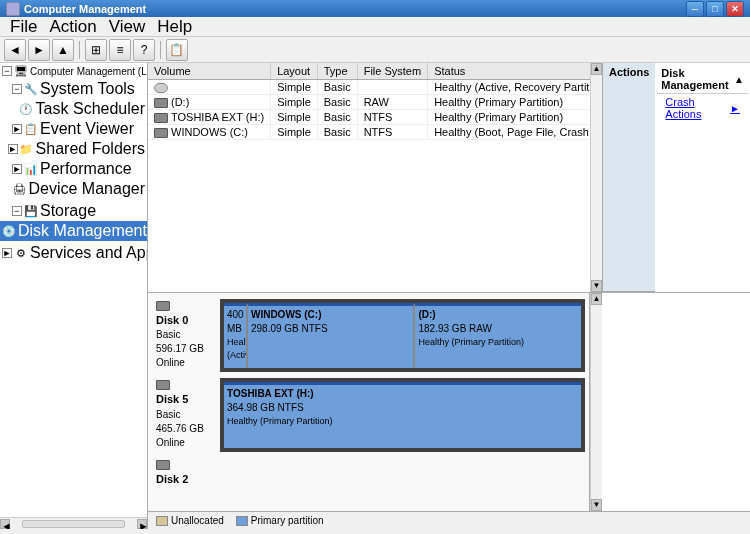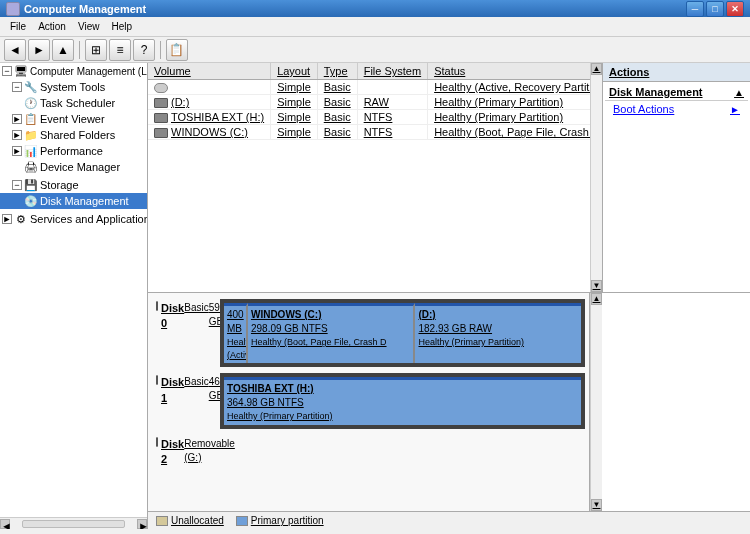--- a/index.html
+++ b/index.html
@@ -56,21 +56,21 @@
       background: #f0f0f0;
       border-bottom: 1px solid #ccc;
       height: 20px;
       display: flex;
       align-items: center;
       padding: 0 4px;
     }
     .menu-item {
       padding: 2px 6px;
       cursor: pointer;
-      font-size: 10px;
+      font-size: 17px;
     }
 
     
     .toolbar {
       background: #f0f0f0;
       border-bottom: 1px solid #ccc;
       height: 26px;
       display: flex;
       align-items: center;
       padding: 0 4px;
@@ -134,29 +134,28 @@
     }
     .tree-icon {
       width: 14px;
       height: 14px;
       margin-right: 2px;
       flex-shrink: 0;
       display: inline-flex;
       align-items: center;
       justify-content: center;
     }
-    .tree-label { font-size: 11px; }
+    .tree-label { font-size: 16px; }
 
     
     .right-side {
       flex: 1;
       display: flex;
       flex-direction: column;
       overflow: hidden;
-      text-decoration: underline;
     }
 
     
     .disk-list-section {
       flex: 0 0 auto;
       display: flex;
       border-bottom: 1px solid #aaa;
       height: 230px;
     }
     .disk-table-container {
@@ -188,21 +187,21 @@
       white-space: nowrap;
     }
 
     
     .actions-panel {
       width: 148px;
       min-width: 148px;
       border-left: 1px solid #aaa;
       background: white;
       display: flex;
-      flex-direction: column;
+      flex-direction: row;
     }
     .actions-header {
       background: #dce6f0;
       border-bottom: 1px solid #aaa;
       padding: 3px 6px;
       font-size: 11px;
       font-weight: bold;
     }
     .actions-body { padding: 2px; }
     .actions-section {
@@ -254,21 +253,21 @@
     .disk-row {
       display: flex;
       align-items: stretch;
       margin: 6px 4px;
       min-height: 55px;
     }
     .disk-info {
       width: 68px;
       min-width: 68px;
       display: flex;
-      flex-direction: row;
+      flex-direction: column;
       justify-content: flex-start;
       padding: 2px 4px;
       font-size: 10px;
       line-height: 1.4;
     }
     .disk-info .disk-name { font-weight: bold; font-size: 11px; }
 
     .disk-bar-container {
       flex: 1;
       display: flex;
@@ -512,21 +511,21 @@
 
       <div class="actions-panel">
         <div class="actions-header">Actions</div>
         <div class="actions-body">
           <div class="actions-section">
             <div class="actions-section-header">
               <span>Disk Management</span>
               <span class="actions-arrow">▲</span>
             </div>
             <div class="actions-link">
-              <span>Boot Actions</span>
+              <span>Crash Actions</span>
               <span style="margin-left:auto;font-size:10px">►</span>
             </div>
           </div>
         </div>
       </div>
     </div>
 
     <div class="disk-map-section">
       <div class="disk-map-container" id="disk-map-container">
       <div class="disk-row">
@@ -538,50 +537,48 @@
               <div>Online</div>
             </div>
             <div class="disk-bar-container">
               <div class="disk-segment active" style="flex: 1 1 0%;">
                 <div class="seg-size">400 MB</div>
                 <div class="seg-status">Healthy (Activ</div>
               </div>
               <div class="disk-segment primary" style="flex: 10 1 0%;">
                 <div class="seg-label">WINDOWS  (C:)</div>
                 <div class="seg-size">298.09 GB NTFS</div>
-                <div class="seg-status">Healthy (Boot, Page File, Crash D</div>
               </div>
               <div class="disk-segment primary2" style="flex: 10 1 0%;">
                 <div class="seg-label">(D:)</div>
                 <div class="seg-size">182.93 GB RAW</div>
                 <div class="seg-status">Healthy (Primary Partition)</div>
               </div>
             </div>
           </div>
           <div class="disk-row">
             <div class="disk-info">
               <span style="display: inline-block; width: 14px; height: 10px; background: rgb(136, 136, 136); border: 1px solid rgb(85, 85, 85); border-radius: 1px; margin-right: 3px; vertical-align: middle; margin-bottom: 2px;"></span>
-              <div class="disk-name">Disk 1</div>
+              <div class="disk-name">Disk 5</div>
               <div>Basic</div>
               <div>465.76 GB</div>
               <div>Online</div>
             </div>
             <div class="disk-bar-container">
               <div class="disk-segment primary" style="flex: 21 1 0%;">
                 <div class="seg-label">TOSHIBA EXT  (H:)</div>
                 <div class="seg-size">364.98 GB NTFS</div>
                 <div class="seg-status">Healthy (Primary Partition)</div>
               </div>
             </div>
           </div>
           <div class="disk-row">
             <div class="disk-info">
               <span style="display: inline-block; width: 14px; height: 10px; background: rgb(136, 136, 136); border: 1px solid rgb(85, 85, 85); border-radius: 1px; margin-right: 3px; vertical-align: middle; margin-bottom: 2px;"></span>
               <div class="disk-name">Disk 2</div>
-              <div>Removable (G:)</div>
             </div>
           </div>
         </div>
 
       <div class="vscroll" style="background:#f0f0f0;border-left:1px solid #ccc;display:flex;flex-direction:column">
         <div style="height:12px;background:#ccc;border:1px solid #aaa;text-align:center;font-size:8px;cursor:pointer">▲</div>
         <div style="flex:1"></div>
         <div style="height:12px;background:#ccc;border:1px solid #aaa;text-align:center;font-size:8px;cursor:pointer">▼</div>
       </div>
 

